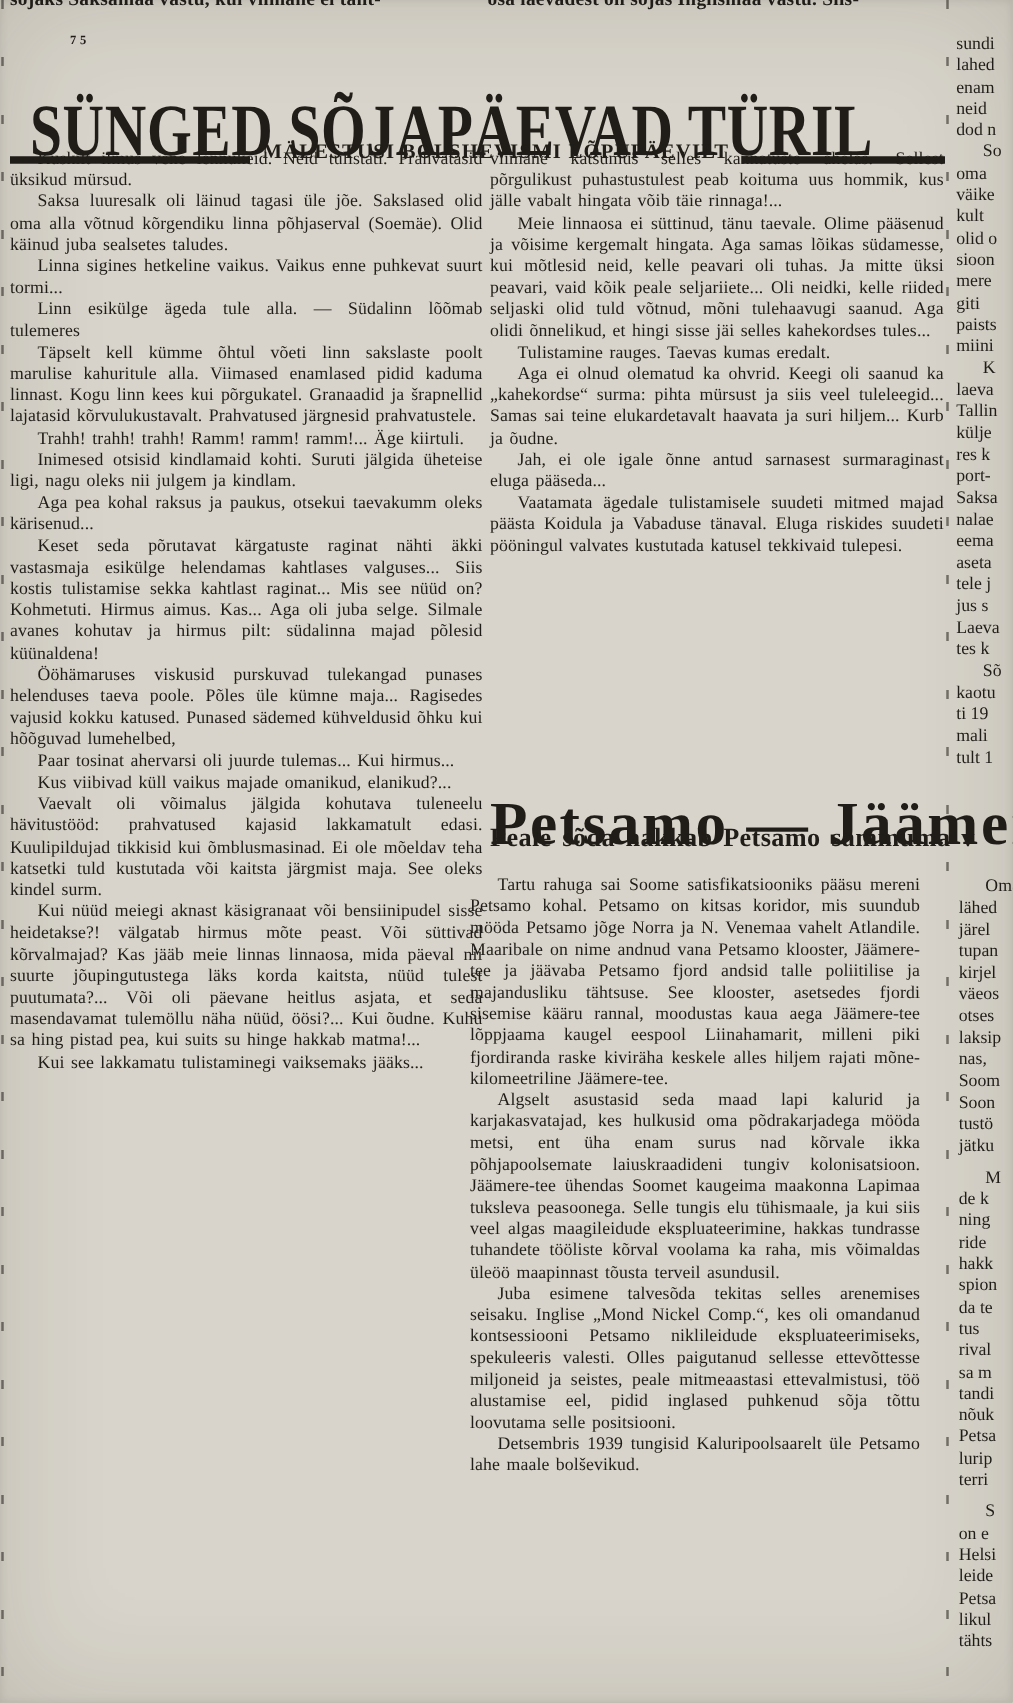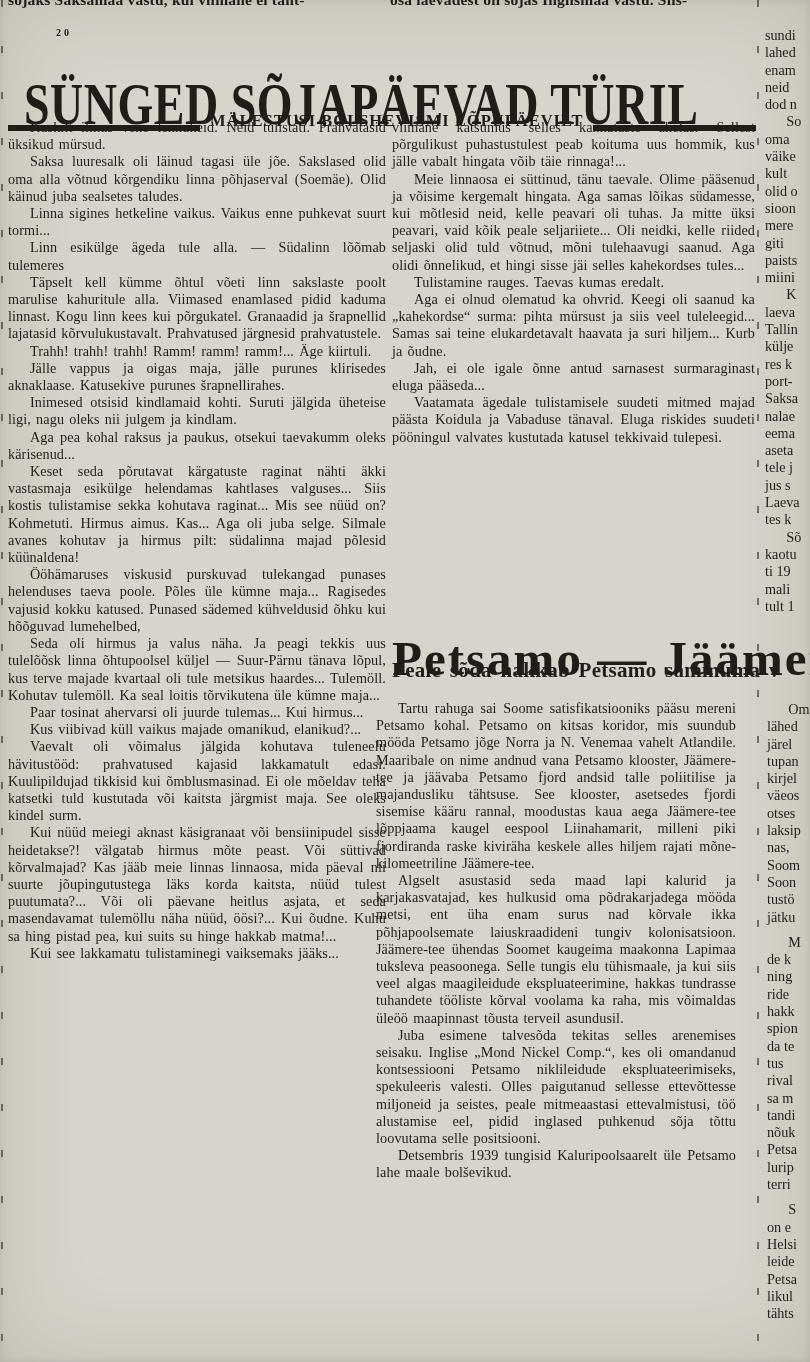--- a/index.html
+++ b/index.html
@@ -59,43 +59,41 @@
 </head>
 <body>
 
 <div class="page">
   <div class="vrule left"></div>
   <div class="vrule mid"></div>
 
   <div class="topstrip l">sõjaks Saksamaa vastu, kui viimane ei taht-</div>
   <div class="topstrip r">osa laevadest oli sõjas Inglismaa vastu. Siis-</div>
 
-  <div class="mark">20</div>
+  <div class="mark">75</div>
 
   <h1 class="headline">SÜNGED SÕJAPÄEVAD TÜRIL</h1>
 
   <div class="subrow">
     <span class="bar l"></span>
     <span class="subtitle">MÄLESTUSI BOLSHEVISMI LÕPUPÄEVILT</span>
     <span class="bar r"></span>
   </div>
 
   <div class="col col1">
       <p class="ind">Kuskilt ilmus vene lennukeid. Neid tulistati. Prahvatasid üksikud mürsud.</p>
       <p class="ind">Saksa luuresalk oli läinud tagasi üle jõe. Sakslased olid oma alla võtnud kõrgendiku linna põhjaserval (Soemäe). Olid käinud juba sealsetes taludes.</p>
       <p class="ind">Linna sigines hetkeline vaikus. Vaikus enne puhkevat suurt tormi...</p>
       <p class="ind">Linn esikülge ägeda tule alla. — Südalinn lõõmab tulemeres</p>
       <p class="ind">Täpselt kell kümme õhtul võeti linn sakslaste poolt marulise kahuritule alla. Viimased enamlased pidid kaduma linnast. Kogu linn kees kui põrgukatel. Granaadid ja šrapnellid lajatasid kõrvulukustavalt. Prahvatused järgnesid prahvatustele.</p>
       <p class="ind">Trahh! trahh! trahh! Ramm! ramm! ramm!... Äge kiirtuli.</p>
-      <p class="ind">Jälle vappus ja oigas maja, jälle purunes klirisedes aknaklaase. Katusekive purunes šrapnellirahes.</p>
       <p class="ind">Inimesed otsisid kindlamaid kohti. Suruti jälgida üheteise ligi, nagu oleks nii julgem ja kindlam.</p>
       <p class="ind">Aga pea kohal raksus ja paukus, otsekui taevakumm oleks kärisenud...</p>
-      <p class="ind">Keset seda põrutavat kärgatuste raginat nähti äkki vastasmaja esikülge helendamas kahtlases valguses... Siis kostis tulistamise sekka kohutava raginat... Mis see nüüd on? Kohmetuti. Hirmus aimus. Kas... Aga oli juba selge. Silmale avanes kohutav ja hirmus pilt: südalinna majad põlesid küünaldena!</p>
+      <p class="ind">Keset seda põrutavat kärgatuste raginat nähti äkki vastasmaja esikülge helendamas kahtlases valguses... Siis kostis tulistamise sekka kahtlast raginat... Mis see nüüd on? Kohmetuti. Hirmus aimus. Kas... Aga oli juba selge. Silmale avanes kohutav ja hirmus pilt: südalinna majad põlesid küünaldena!</p>
       <p class="ind">Ööhämaruses viskusid purskuvad tulekangad punases helenduses taeva poole. Põles üle kümne maja... Ragisedes vajusid kokku katused. Punased sädemed kühveldusid õhku kui hõõguvad lumehelbed,</p>
-      <p class="ind">Seda oli hirmus ja valus näha. Ja peagi tekkis uus tulelõõsk linna õhtupoolsel küljel — Suur-Pärnu tänava lõpul, kus terve majade kvartaal oli tule metsikus haardes... Tulemöll. Kohutav tulemöll. Ka seal loitis tõrvikutena üle kümne maja...</p>
       <p class="ind">Paar tosinat ahervarsi oli juurde tulemas... Kui hirmus...</p>
       <p class="ind">Kus viibivad küll vaikus majade omanikud, elanikud?...</p>
       <p class="ind">Vaevalt oli võimalus jälgida kohutava tuleneelu hävitustööd: prahvatused kajasid lakkamatult edasi. Kuulipildujad tikkisid kui õmblusmasinad. Ei ole mõeldav teha katsetki tuld kustutada või kaitsta järgmist maja. See oleks kindel surm.</p>
       <p class="ind">Kui nüüd meiegi aknast käsigranaat või bensiinipudel sisse heidetakse?! välgatab hirmus mõte peast. Või süttivad kõrvalmajad? Kas jääb meie linnas linnaosa, mida päeval nii suurte jõupingutustega läks korda kaitsta, nüüd tulest puutumata?... Või oli päevane heitlus asjata, et seda masendavamat tulemöllu näha nüüd, öösi?... Kui õudne. Kuhu sa hing pistad pea, kui suits su hinge hakkab matma!...</p>
       <p class="ind">Kui see lakkamatu tulistaminegi vaiksemaks jääks...</p>
     </div>
 
   <div class="col col2">
       <p>viimane katsumus selles kannatuste ahelas. Sellest põrgulikust puhastustulest peab koituma uus hommik, kus jälle vabalt hingata võib täie rinnaga!...</p>
       <p class="ind">Meie linnaosa ei süttinud, tänu taevale. Olime pääsenud ja võisime kergemalt hingata. Aga samas lõikas südamesse, kui mõtlesid neid, kelle peavari oli tuhas. Ja mitte üksi peavari, vaid kõik peale seljariiete... Oli neidki, kelle riided seljaski olid tuld võtnud, mõni tulehaavugi saanud. Aga olidi õnnelikud, et hingi sisse jäi selles kahekordses tules...</p>

